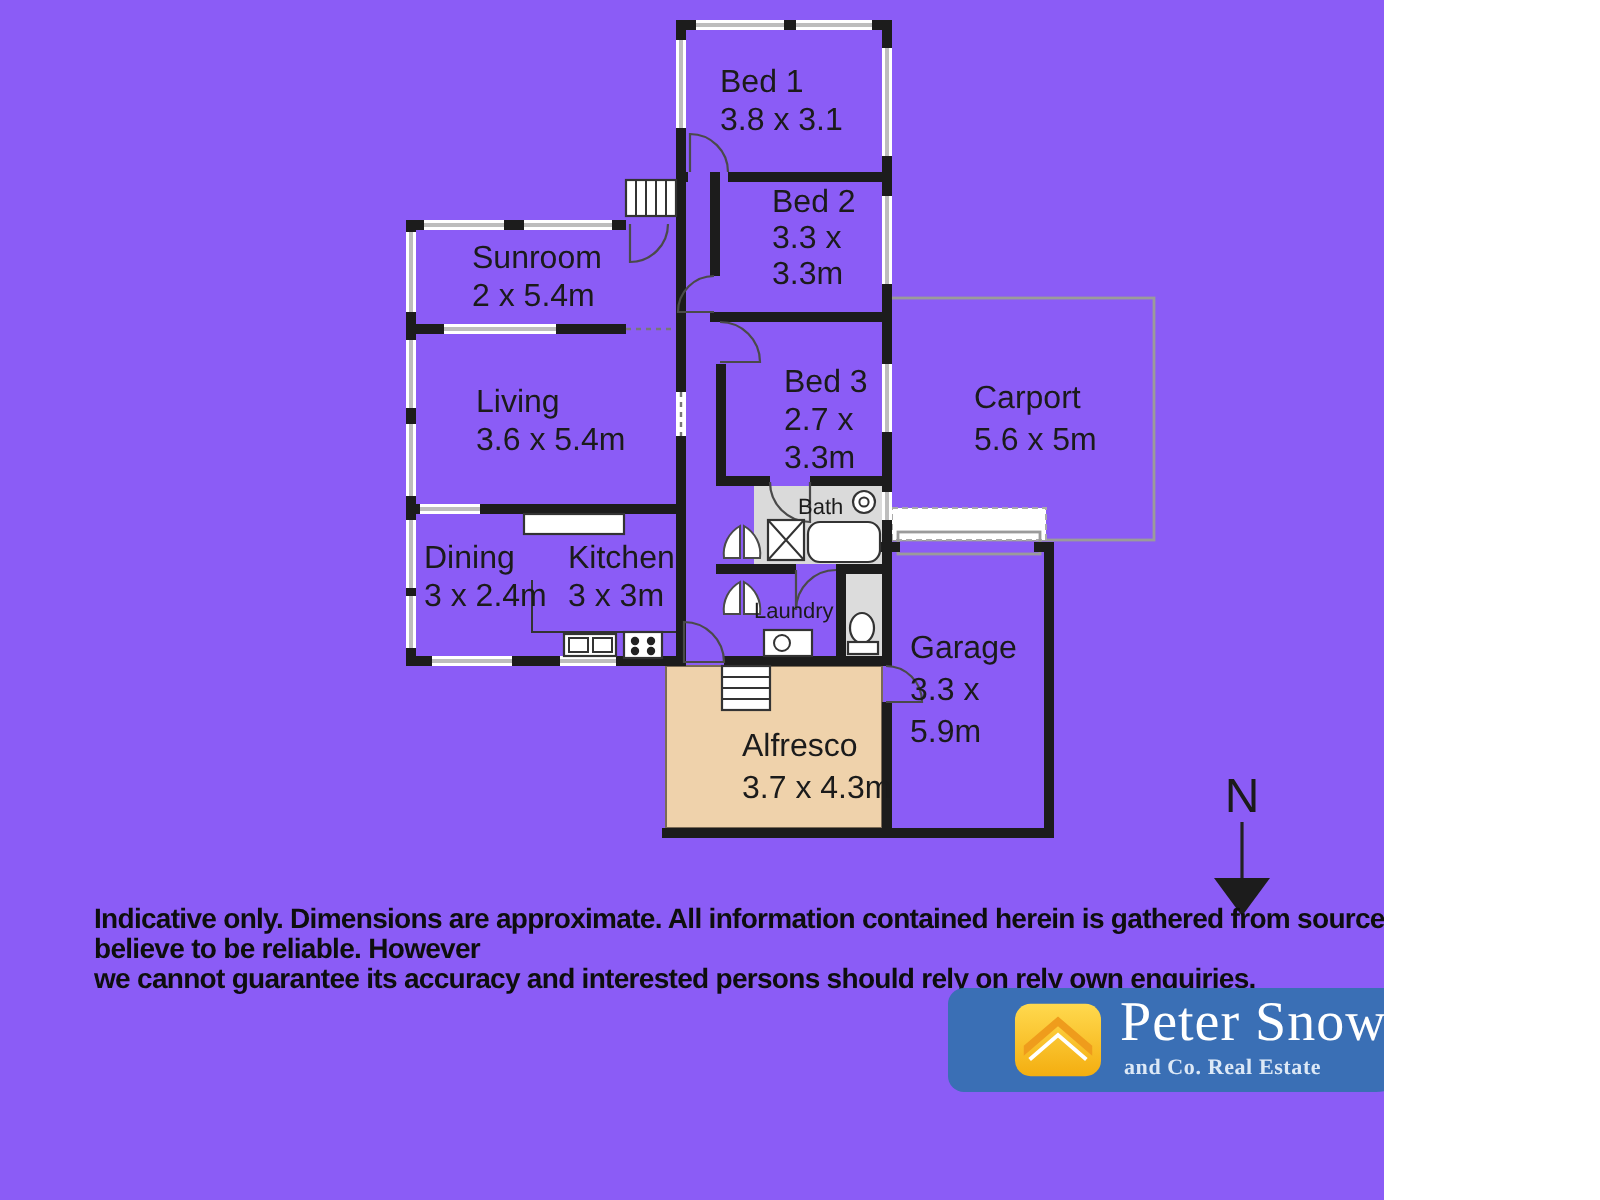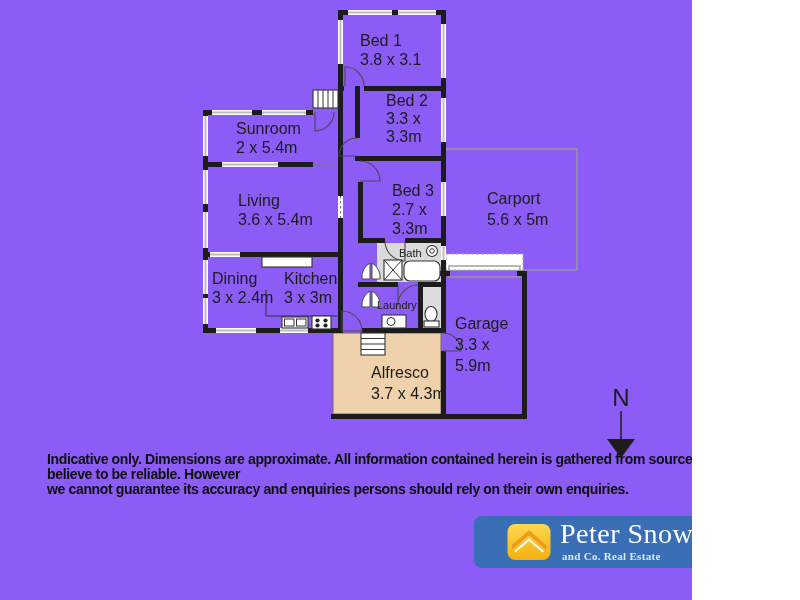--- a/index.html
+++ b/index.html
@@ -21,21 +21,21 @@
   .bathfill{fill:var(--bath_fill,#dadada);}
   .wcfill{fill:var(--wc_fill,#dcdcdc);}
   .alf{fill:var(--alfresco_fill,#efd2ab);stroke:#7a6a55;stroke-width:1;}
   .dash{stroke:#777;stroke-width:1.2;stroke-dasharray:2.5 2.5;fill:none;}
   .north-line{stroke:#222;stroke-width:1.6;}
   .north-tri{fill:#1c1c1c;}
   .disclaimer{position:absolute;left:47px;top:452px;width:722px;color:#0e0e0e;
               font-weight:bold;font-size:14px;line-height:15px;letter-spacing:-0.35px;}
   .address{position:absolute;left:36px;top:530px;color:#111;font-weight:bold;
            font-size:22px;letter-spacing:-0.2px;}
-  .logo{position:absolute;left:474px;top:516px;width:238px;height:52px;
+  .logo{position:absolute;left:474px;top:494px;width:238px;height:52px;
         background:var(--logo_blue,#3a6fb5);border-radius:8px 8px 24px 8px;}
   .logo-icon{position:absolute;left:33px;top:7px;width:44px;height:38px;}
   .brand{position:absolute;left:86px;top:2px;color:#ffffff;
          font-family:"Liberation Serif",serif;font-size:28px;font-weight:normal;
          letter-spacing:0.5px;}
   .tagline{position:absolute;left:88px;top:34px;color:#dce8f6;
            font-family:"Liberation Serif",serif;font-size:11px;letter-spacing:0.3px;font-weight:bold;}
   .grad-top{stop-color:var(--logo_yellow_top,#ffd94e);}
   .grad-bot{stop-color:var(--logo_yellow_bottom,#f4ae10);}
   .roof{fill:var(--logo_orange,#ef9c1c);}
@@ -223,21 +223,21 @@
     <g>
       <text x="621" y="406" text-anchor="middle" style="font-size:24px;">N</text>
       <line class="north-line" x1="621" y1="411" x2="621" y2="441"></line>
       <polygon class="north-tri" points="607,439 635,439 621,458"></polygon>
     </g>
   </svg>
 
   
   <div class="disclaimer">
     <span style="display:block">Indicative only. Dimensions are approximate. All information contained herein is gathered from sources we believe to be reliable. However</span>
-    <span style="display:block">we cannot guarantee its accuracy and enquiries persons should rely on their own enquiries.</span>
+    <span style="display:block">we cannot guarantee its accuracy and interested persons should rely on rely own enquiries.</span>
   </div>
 
   
 
   
   <div class="logo">
     <svg class="logo-icon" viewBox="0 0 45 38">
       <defs>
         <linearGradient id="yg" x1="0" y1="0" x2="0" y2="1">
           <stop class="grad-top" offset="0"></stop>

